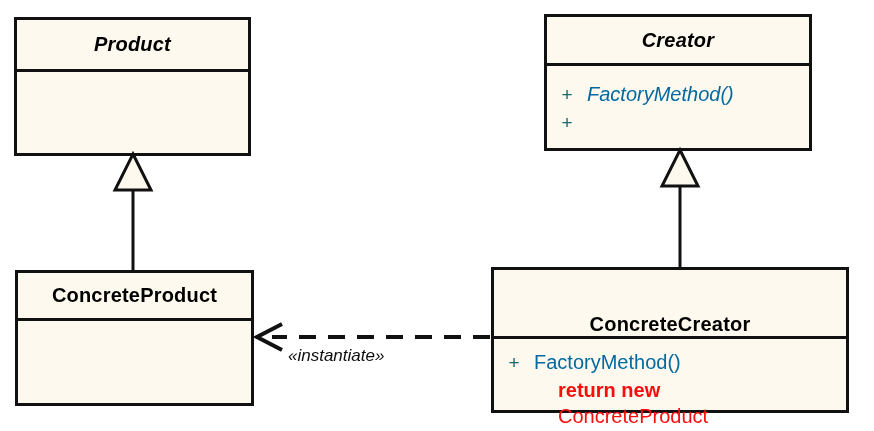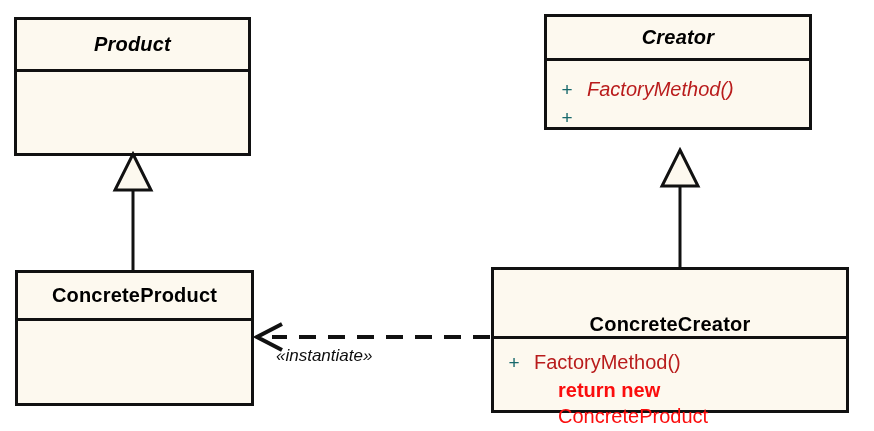--- a/index.html
+++ b/index.html
@@ -65,21 +65,21 @@
   }
   .member-visibility {
     width: 40px;
     flex: 0 0 40px;
     text-align: center;
     font-size: 19px;
     color: #17696c;
   }
   .member-name {
     font-size: 20px;
-    color: #b91c1c;
+    color: #0369a1;
   }
   .member-name.abstract {
     font-style: italic;
   }
   .member-note {
     font-size: 20px;
     color: #fb0d0d;
     white-space: nowrap;
     line-height: 1.0;
   }
@@ -107,21 +107,21 @@
 
 <div id="diagram-canvas">
 
   <div class="uml-class" style="left:14px; top:17px; width:237px; height:139px;">
     <div class="uml-name-compartment" style="height:52px;">
       <span class="class-title abstract">Product</span>
     </div>
     <div class="uml-body-compartment"></div>
   </div>
 
-  <div class="uml-class" style="left:544px; top:14px; width:268px; height:116px;">
+  <div class="uml-class" style="left:544px; top:14px; width:268px; height:137px;">
     <div class="uml-name-compartment" style="height:49px;">
       <span class="class-title abstract">Creator</span>
     </div>
     <div class="uml-body-compartment" style="padding-top:18px;">
       <div class="member-row" style="margin-bottom:9px;">
         <span class="member-visibility">+</span>
         <span class="member-name abstract">FactoryMethod()</span>
       </div>
       <div class="member-row">
         <span class="member-visibility">+</span>
@@ -168,15 +168,15 @@
 
   <div class="dependency" style="left:0; top:0; width:874px; height:431px; pointer-events:none;">
     <svg width="874" height="431" style="position:absolute; left:0; top:0; overflow:visible;">
 
       <line x1="490" y1="337" x2="272" y2="337" stroke="#111111" stroke-width="4" stroke-dasharray="17,12"></line>
 
       <polyline points="282,324 257,337 282,350" fill="none" stroke="#111111" stroke-width="4" stroke-linecap="butt" stroke-linejoin="miter"></polyline>
     </svg>
   </div>
 
-  <div class="dep-label" style="left:276px; top:346px;">«instantiate»</div>
+  <div class="dep-label" style="left:288px; top:346px;">«instantiate»</div>
 
 </div>
 
 </body></html>

